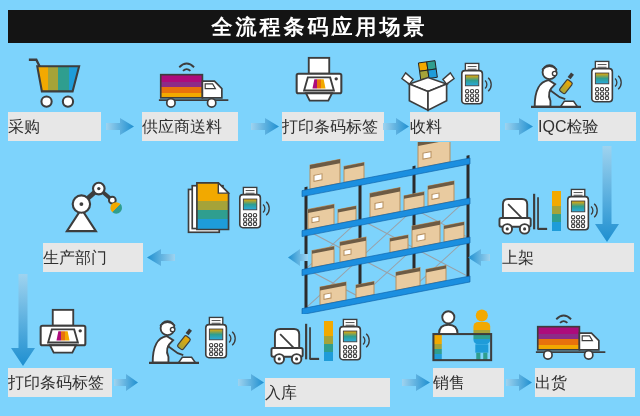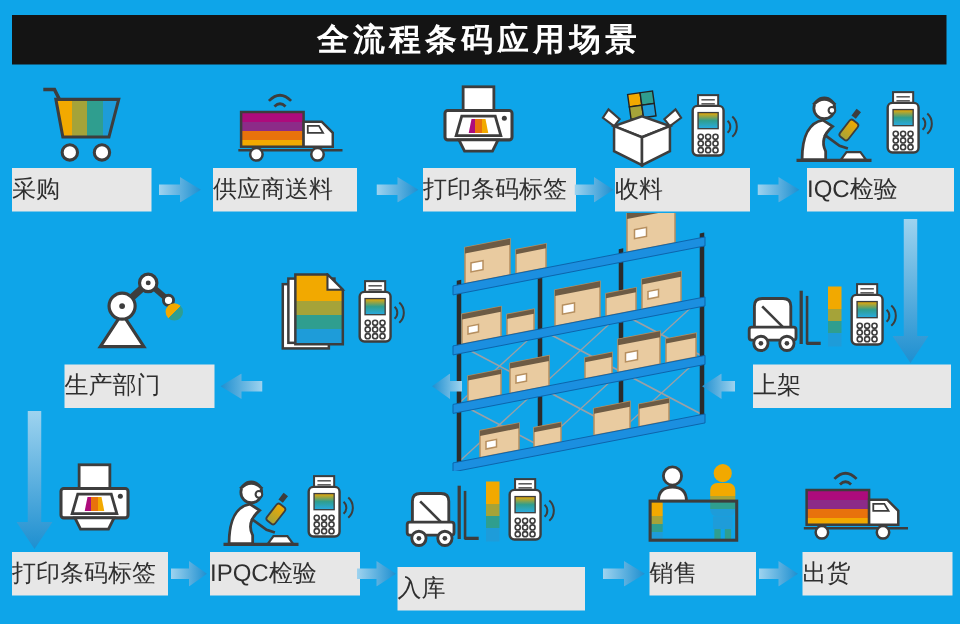--- a/index.html
+++ b/index.html
@@ -1,16 +1,16 @@
 <!DOCTYPE html>
 <html><head>
 <meta charset="utf-8">
 <style>
   html,body{margin:0;padding:0;background:#fff;}
-  .stage{position:relative;width:640px;height:416px;background:#0ea5e9;overflow:hidden;
+  .stage{position:relative;width:640px;height:416px;background:#7dd3fc;overflow:hidden;
          font-family:"Liberation Sans","DejaVu Sans",sans-serif;}
   .banner{position:absolute;left:8px;top:10px;width:623px;height:33px;background:#141414;
           color:#ffffff;font-size:21px;font-weight:bold;text-align:center;line-height:33px;
           letter-spacing:3px;}
   .lbl{position:absolute;height:29px;background:#e7e7e7;color:#2f2f2f;font-size:16px;
        line-height:29px;white-space:nowrap;}
   .ico{position:absolute;line-height:0;}
   .arrow{position:absolute;line-height:0;}
   .colorbar{position:absolute;width:9px;height:40px;
       background:linear-gradient(180deg,#f2a900 0 38%,#a5a339 38% 58%,#2f9e8f 58% 78%,#1e9cd9 78% 100%);}
@@ -526,21 +526,20 @@
     <circle cx="58" cy="48.5" r="4.5" fill="#fff" stroke="#3d3d3d" stroke-width="1.8"></circle>
   </svg>
 </div>
 
   <div class="lbl" style="left:8px;top:368px;width:104px">打印条码标签</div>
   <div class="arrow" style="left:114px;top:374px">
     <svg width="24" height="17">
         <polygon points="0,5 12,5 12,0 24,8.5 12,17 12,12 0,12" fill="url(#gArrowR)"></polygon>
       </svg>
     </div>
-  <div class="lbl" style="left:140px;top:368px;width:100px">IPQC检验</div>
   <div class="arrow" style="left:238px;top:374px">
     <svg width="26" height="17">
         <polygon points="0,5 13,5 13,0 26,8.5 13,17 13,12 0,12" fill="url(#gArrowR)"></polygon>
       </svg>
     </div>
   <div class="lbl" style="left:265px;top:378px;width:125px">入库</div>
   <div class="arrow" style="left:402px;top:374px">
     <svg width="28" height="17">
         <polygon points="0,5 14,5 14,0 28,8.5 14,17 14,12 0,12" fill="url(#gArrowR)"></polygon>
       </svg>

